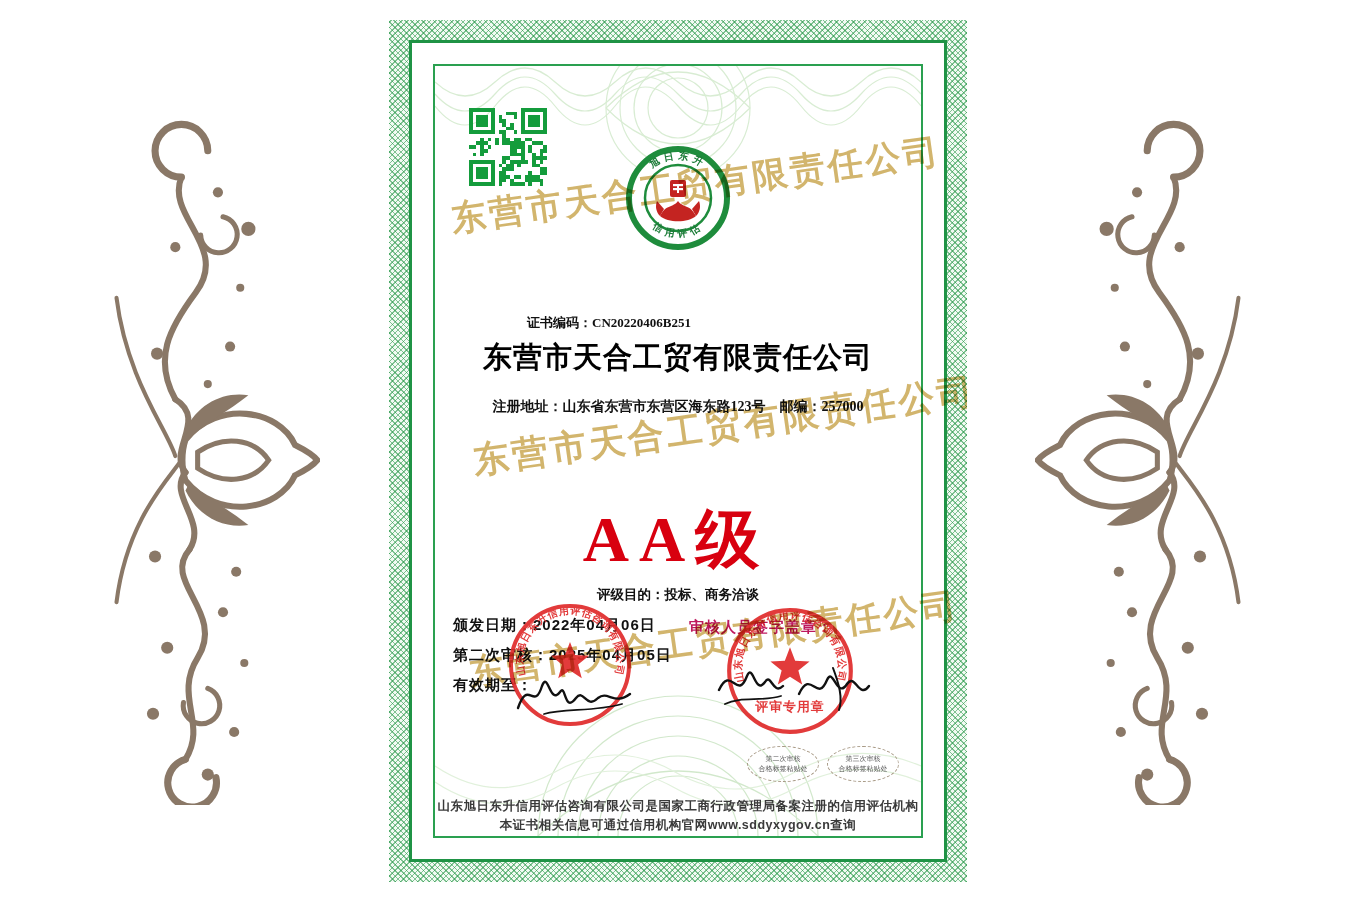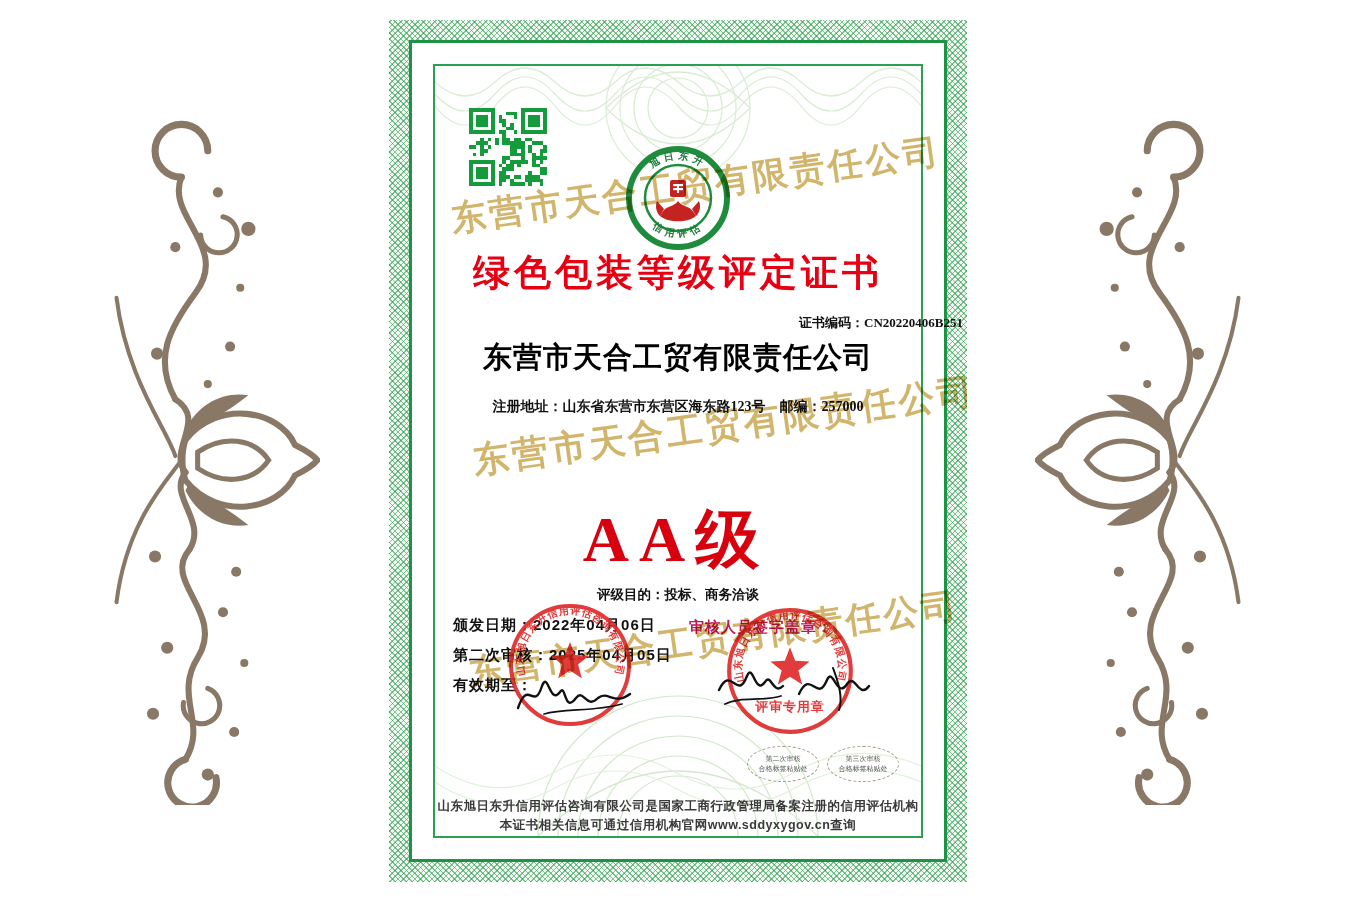--- a/index.html
+++ b/index.html
@@ -19,21 +19,21 @@
           #f2faf3;}
   .band-edge{position:absolute;inset:20px;background:#ffffff;border:3px solid #1f9345;}
   .inner-frame{position:absolute;inset:44px;border:2px solid #2aa050;background:#fff;}
   .decor{position:absolute;left:46px;top:46px;width:486px;height:770px;opacity:.6;}
   
   .qr{position:absolute;left:80px;top:88px;width:78px;height:78px;z-index:4;}
   .logo{position:absolute;left:237px;top:126px;width:104px;height:104px;z-index:3;}
   .title{position:absolute;left:0;right:0;top:228px;text-align:center;z-index:4;
          font-size:37px;font-weight:900;color:#e60012;letter-spacing:4px;
          font-family:"Liberation Sans", sans-serif;}
-  .certno{position:absolute;left:0;right:4px;top:294px;text-align:right;z-index:4;
+  .certno{position:absolute;left:0;right:16px;top:294px;text-align:left;z-index:4;
           padding-left:138px;font-size:13px;font-weight:bold;color:#111;
           font-family:"Liberation Serif", serif;}
   .company{position:absolute;left:0;right:0;top:318px;text-align:center;z-index:4;
            font-size:29px;font-weight:900;color:#000;letter-spacing:1px;
            font-family:"Liberation Serif", serif;}
   .credit{position:absolute;left:0;right:0;top:360px;text-align:center;z-index:4;
           font-size:12.5px;font-weight:bold;color:#111;font-family:"Liberation Serif", serif;}
   .address{position:absolute;left:0;right:0;top:378px;text-align:center;z-index:4;
            font-size:14px;font-weight:bold;color:#111;font-family:"Liberation Serif", serif;}
   .body-text{position:absolute;left:62px;right:62px;top:400px;z-index:4;
@@ -418,21 +418,20 @@
         <rect x="44" y="34" width="16" height="17" rx="2"></rect>
         <rect x="47" y="38" width="10" height="2.2" fill="#fff"></rect>
         <rect x="47" y="42" width="10" height="2.2" fill="#fff"></rect>
         <rect x="51" y="38" width="2" height="9" fill="#fff"></rect>
         <path d="M34,70 C40,58 47,62 52,55 C57,62 64,58 70,70 C62,77 42,77 34,70 Z"></path>
         <path d="M34,70 C30,66 29,60 31,55 L38,63 Z"></path>
         <path d="M70,70 C74,66 75,60 73,55 L66,63 Z"></path>
       </g>
     </svg>
 
-    <div class="title">绿色包装等级评定证书</div>
     <div class="certno"><span>证书编码：</span><span>CN20220406B251</span></div>
     <div class="company">东营市天合工贸有限责任公司</div>
     <div class="address">注册地址：山东省东营市东营区海东路123号　邮编：257000</div>
     <div class="grade">AA级</div>
     <div class="purpose">评级目的：投标、商务洽谈</div>
 
     <div class="issue-line il1"><span>颁发日期：</span><span>2022年04月06日</span></div>
     <div class="issue-line il2"><span>第二次审核：</span><span>2025年04月05日</span></div>
     <div class="issue-line il3">有效期至：</div>
     <div class="auditor-label">审核人员签字盖章：</div>

